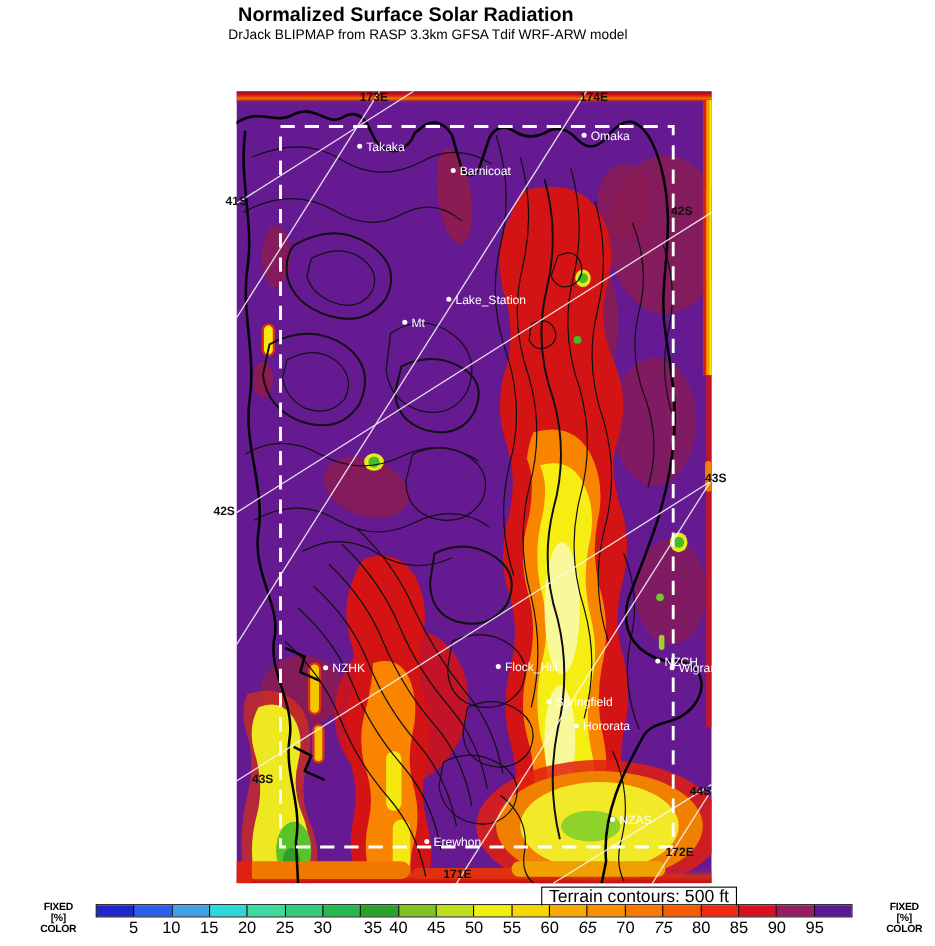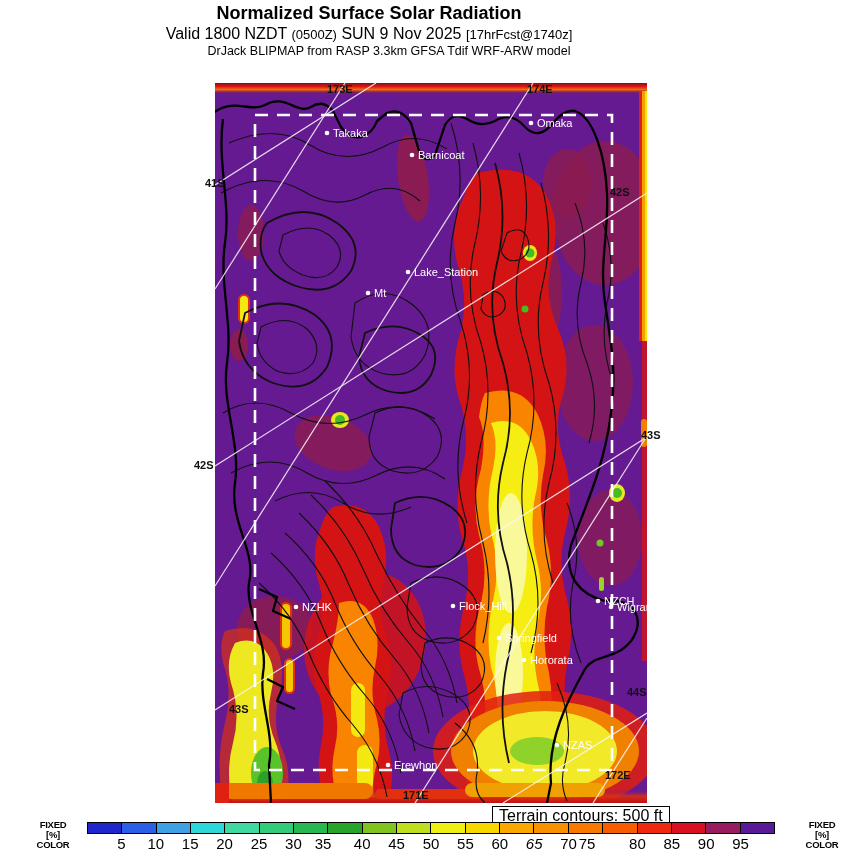--- a/index.html
+++ b/index.html
@@ -29,26 +29,20 @@
   .cbar-cell{flex:1 1 auto;height:100%;border-left:1px solid #000;}
   .cbar-cell:first-child{border-left:none;}
   #colorbar-ticks{position:absolute;left:87px;top:835px;width:688px;height:18px;}
   .cbar-tick{position:absolute;top:0;transform:translateX(-50%);font-size:15px;color:#000;}
 </style>
 </head>
 <body>
 
 <div id="header">
   <div id="title">Normalized Surface Solar Radiation</div>
-  <div id="subtitle">
-    <span>Valid 1800 NZDT</span>
-    <span class="small">(0500Z)</span>
-    <span>SUN 9 Nov 2025</span>
-    <span class="small">[17hrFcst@1740z]</span>
-  </div>
   <div id="modelline">DrJack BLIPMAP from RASP 3.3km GFSA Tdif WRF-ARW model</div>
 </div>
 
 <div id="map-wrap">
 <svg id="map-svg" width="432" height="720" viewBox="0 0 432 720">
   <defs>
     <linearGradient id="topg" x1="0" y1="0" x2="0" y2="1">
       <stop offset="0" stop-color="#7c1028"></stop>
       <stop offset="0.3" stop-color="#e01814"></stop>
       <stop offset="0.55" stop-color="#f07000"></stop>
@@ -240,21 +234,21 @@
       </g>
 </svg>
 </div>
 
 <div id="graticule-labels">
     <div class="glabel" style="left: 205px; top: 177px;">41S</div>
     <div class="glabel" style="left: 194px; top: 459px;">42S</div>
     <div class="glabel" style="left: 229px; top: 703px;">43S</div>
     <div class="glabel" style="left: 610px; top: 186px;">42S</div>
     <div class="glabel" style="left: 641px; top: 429px;">43S</div>
-    <div class="glabel" style="left: 627px; top: 686px;">44S</div>
+    <div class="glabel" style="left: 627px; top: 714px;">44S</div>
     <div class="glabel" style="left: 327px; top: 83px;">173E</div>
     <div class="glabel" style="left: 527px; top: 83px;">174E</div>
     <div class="glabel" style="left: 403px; top: 789px;">171E</div>
     <div class="glabel" style="left: 605px; top: 769px;">172E</div>
   </div>
 
 <div id="terrain-note">Terrain contours: 500 ft</div>
 
 <div id="cbar-caption-left">
   <div>FIXED</div>
@@ -283,29 +277,29 @@
     <div class="cbar-cell" style="background: rgb(152, 28, 96);"></div>
     <div class="cbar-cell" style="background: rgb(90, 26, 152);"></div>
   </div>
 <div id="colorbar-ticks">
     <span class="cbar-tick" style="left: 34.4px;">5</span>
     <span class="cbar-tick" style="left: 68.8px;">10</span>
     <span class="cbar-tick" style="left: 103.2px;">15</span>
     <span class="cbar-tick" style="left: 137.6px;">20</span>
     <span class="cbar-tick" style="left: 172px;">25</span>
     <span class="cbar-tick" style="left: 206.4px;">30</span>
-    <span class="cbar-tick" style="left: 236px; text-align: center;">35</span>
+    <span class="cbar-tick" style="left: 252px; text-align: center;">35</span>
     <span class="cbar-tick" style="left: 275.2px; text-align: right;">40</span>
     <span class="cbar-tick" style="left: 309.6px;">45</span>
     <span class="cbar-tick" style="left: 344px;">50</span>
     <span class="cbar-tick" style="left: 378.4px;">55</span>
     <span class="cbar-tick" style="left: 412.8px;">60</span>
     <span class="cbar-tick" style="left: 447.2px; font-style: italic;">65</span>
     <span class="cbar-tick" style="left: 481.6px;">70</span>
-    <span class="cbar-tick" style="left: 500px;">75</span>
+    <span class="cbar-tick" style="left: 516px; font-style: italic;">75</span>
     <span class="cbar-tick" style="left: 550.4px;">80</span>
     <span class="cbar-tick" style="left: 584.8px;">85</span>
     <span class="cbar-tick" style="left: 619.2px;">90</span>
     <span class="cbar-tick" style="left: 653.6px;">95</span>
   </div>
 <div id="cbar-caption-right">
   <div>FIXED</div>
   <div>[%]</div>
   <div>COLOR</div>
 </div>

